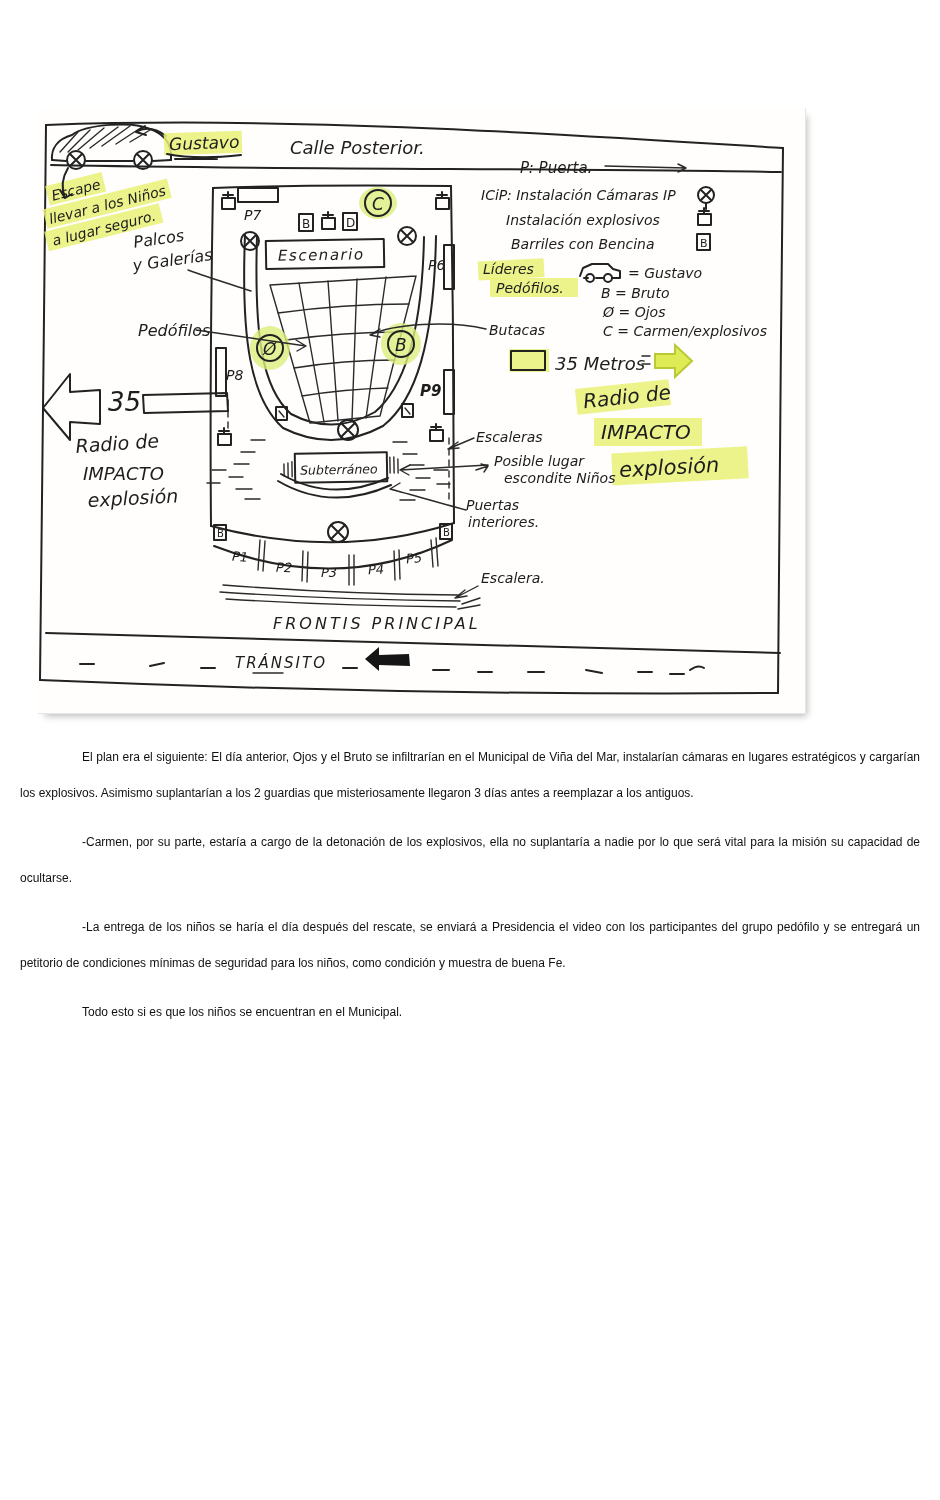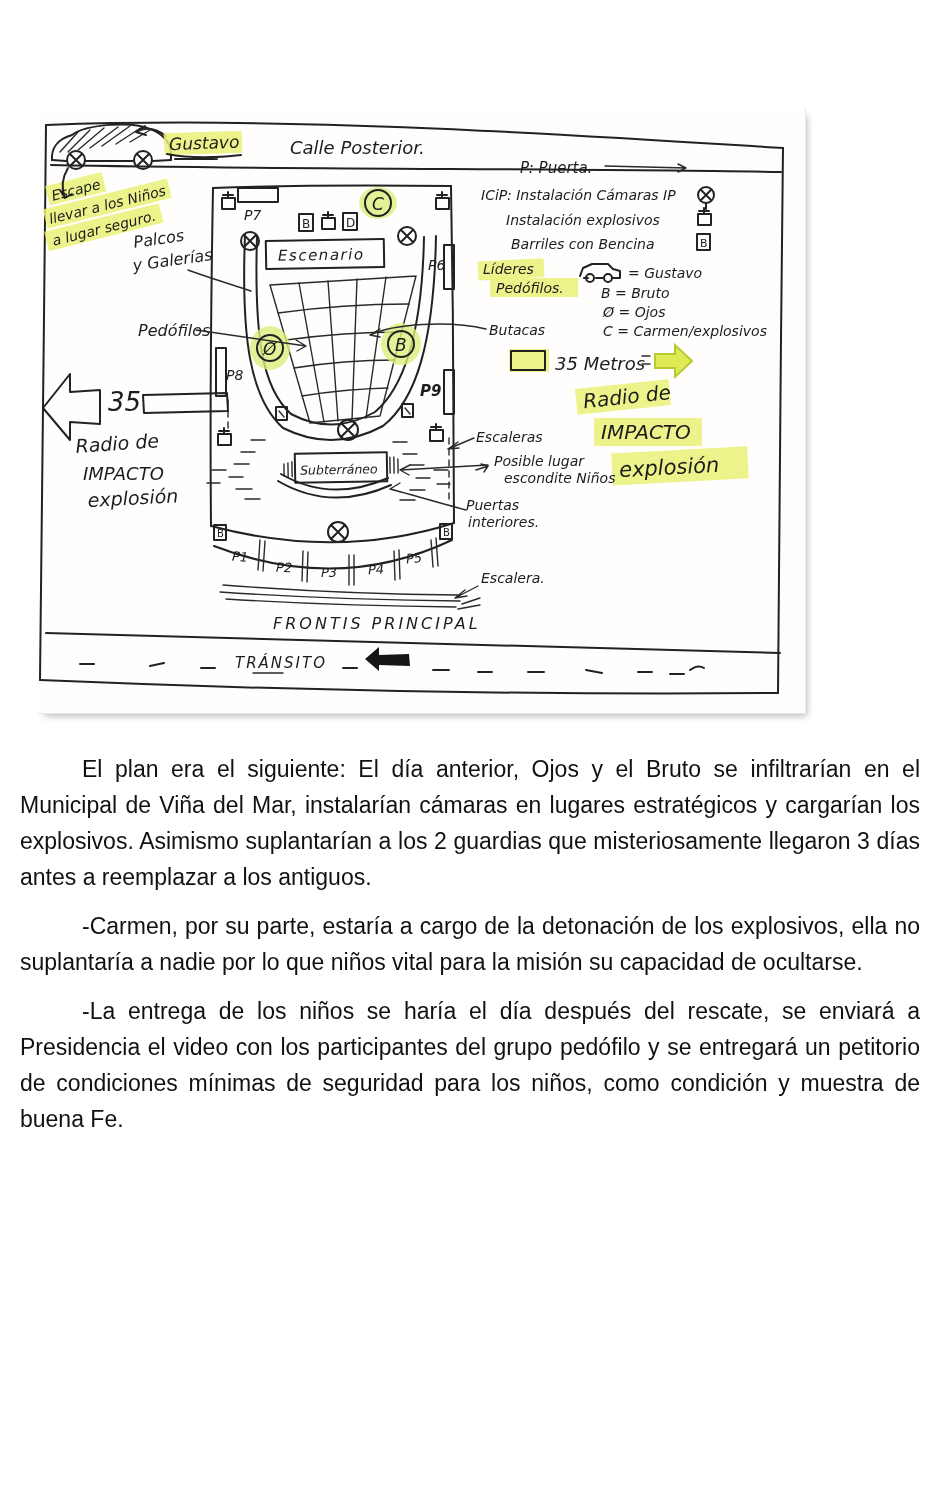--- a/index.html
+++ b/index.html
@@ -7,21 +7,21 @@
        font-family:"Liberation Sans",sans-serif;overflow:hidden;}
   .paper{position:absolute;left:38px;top:108px;width:768px;height:606px;background:#fffefd;
          box-shadow:4px 5px 7px -3px rgba(0,0,0,.28), inset -1px -1px 0 #e8e7e4;}
   svg{position:absolute;left:0;top:0;}
   .pen{stroke:#222;fill:none;stroke-width:2;stroke-linecap:round;stroke-linejoin:round;}
   .pen-thin{stroke:#2a2a2a;fill:none;stroke-width:1.4;stroke-linecap:round;}
   .hl{fill:#e9f175;opacity:.85;}
   .hlg{fill:#dcee7d;opacity:.8;}
   .ht{fill:#1d1d1d;font-family:"DejaVu Sans",sans-serif;}
   .doc{position:absolute;left:0;top:739px;width:940px;padding:0 20px;box-sizing:border-box;}
-  .doc p{margin:12px 0 13px 0;font-size:23px;line-height:36px;color:#111;
+  .doc p{margin:0 0 13px 0;font-size:12px;line-height:36px;color:#111;
          text-align:justify;text-indent:62px;}
 </style>
 </head>
 <body>
 
 <div class="paper">
 <svg width="768" height="606" viewBox="0 0 768 606">
 
   <g>
     <path class="pen" d="M8,17 C250,8 520,26 745,40"></path>
@@ -280,15 +280,16 @@
     <g>
       <path class="pen" d="M42,556 h14 M112,558 l14,-3 M163,560 h14 M305,560 h14 M395,562 h16 M440,564 h14 M490,564 h16 M548,562 l16,3 M600,564 h14 M632,566 h14 M652,562 q8,-6 14,-2"></path>
     </g>
     <path d="M327,551 L341,539 L341,547 L371,546 L372,558 L341,557 L341,563 Z" fill="#151515"></path>
   </g>
 </svg>
 </div>
 
 <div class="doc">
   <p>El plan era el siguiente: El día anterior, Ojos y el Bruto se infiltrarían en el Municipal de Viña del Mar, instalarían cámaras en lugares estratégicos y cargarían los explosivos. Asimismo suplantarían a los 2 guardias que misteriosamente llegaron 3 días antes a reemplazar a los antiguos.</p>
-  <p>-Carmen, por su parte, estaría a cargo de la detonación de los explosivos, ella no suplantaría a nadie por lo que niños vital para la misión su capacidad de ocultarse.</p>
+  <p>-Carmen, por su parte, estaría a cargo de la detonación de los explosivos, ella no suplantaría a nadie por lo que será vital para la misión su capacidad de ocultarse.</p>
   <p>-La entrega de los niños se haría el día después del rescate, se enviará a Presidencia el video con los participantes del grupo pedófilo y se entregará un petitorio de condiciones mínimas de seguridad para los niños, como condición y muestra de buena Fe.</p>
+  <p>Todo esto si es que los niños se encuentran en el Municipal.</p>
 </div>
 
 </body></html>

